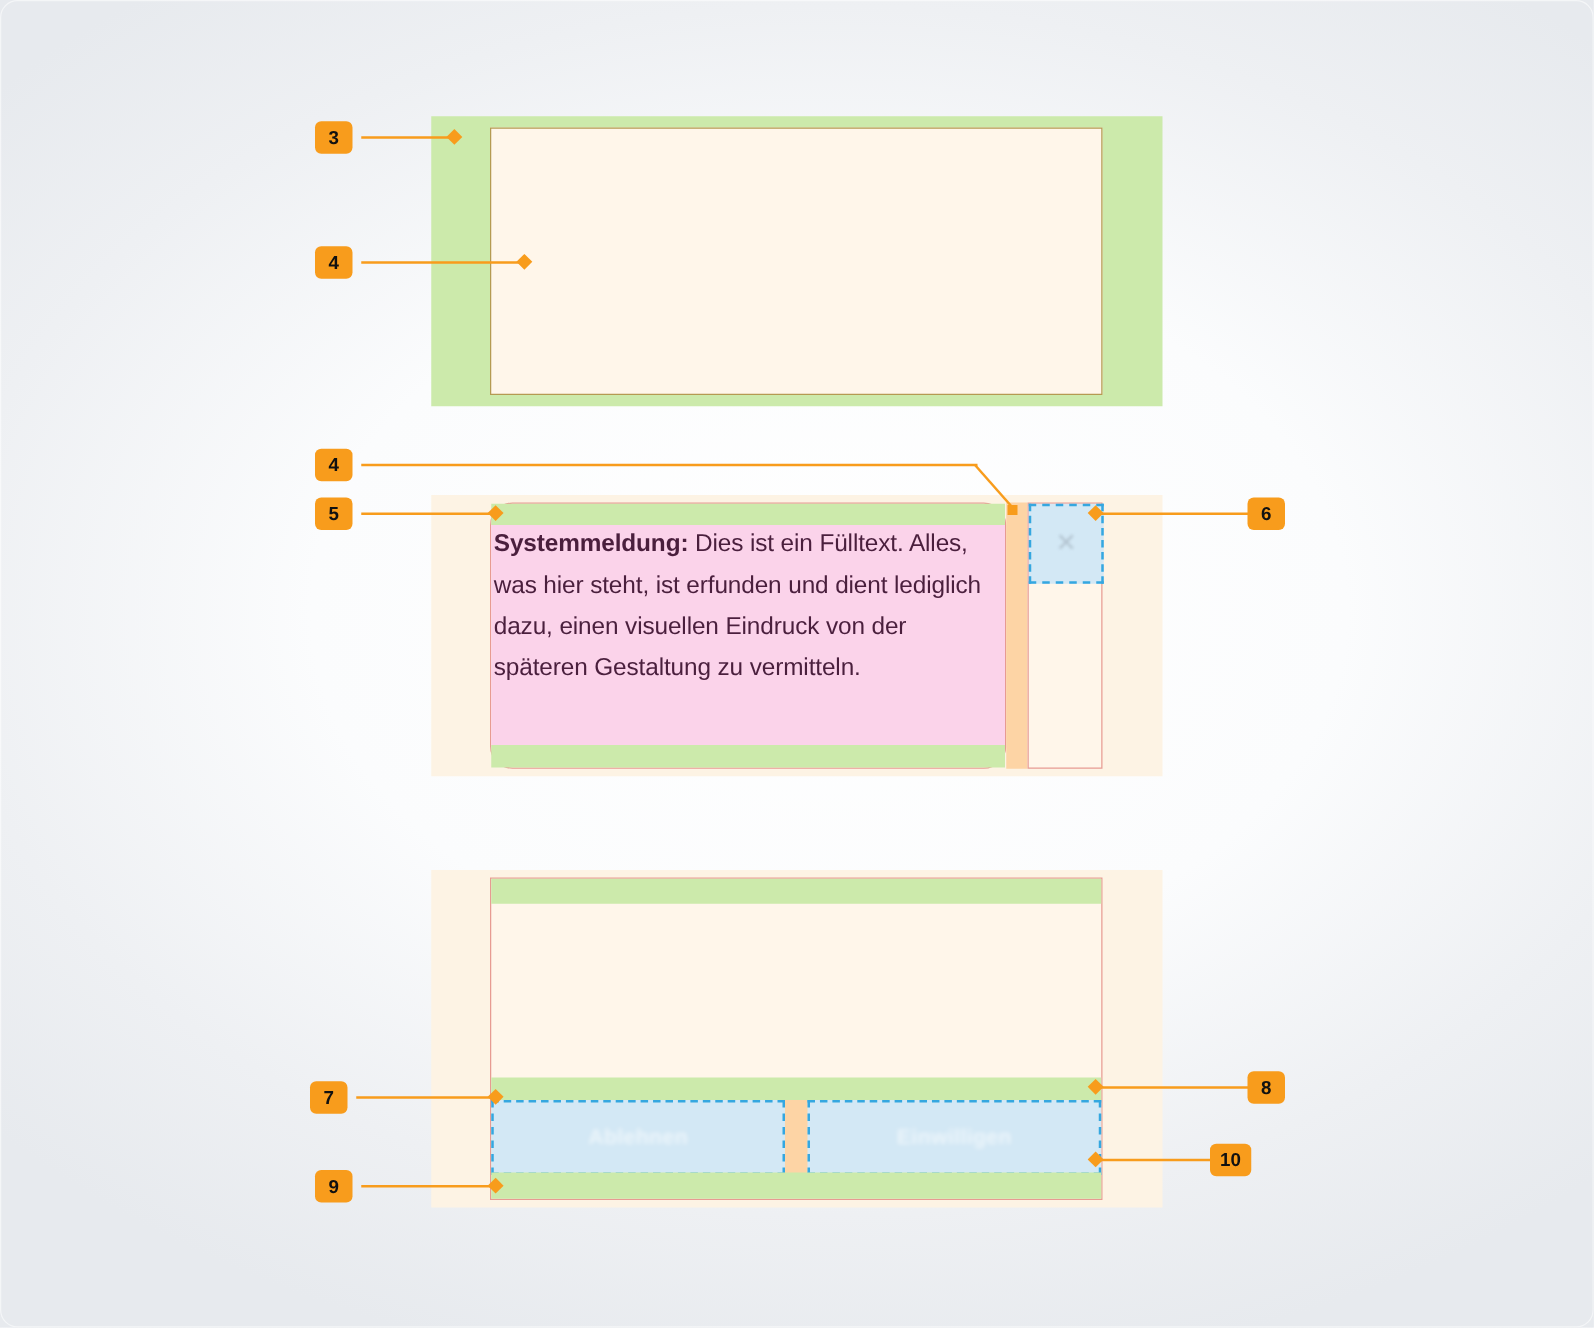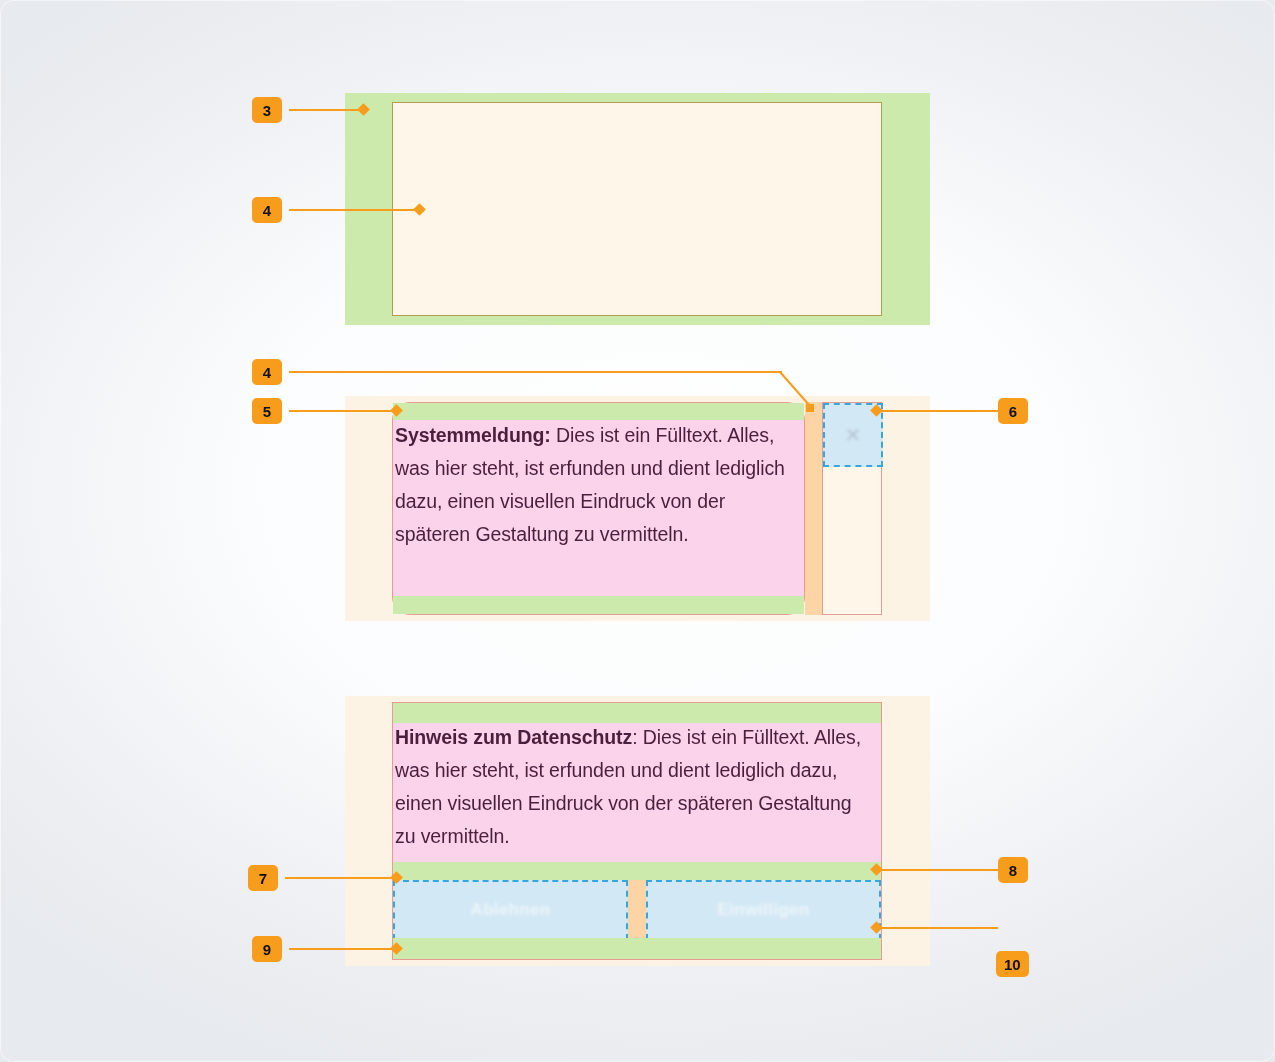--- a/index.html
+++ b/index.html
@@ -177,25 +177,20 @@
   <div class="badge" style="left:998px;top:398px;">6</div>
   <div class="lead" style="left:876px;top:410px;width:124px;"></div>
   <div class="dot" style="left:872px;top:406px;"></div>
 
   <div class="abs outer-cream" style="left:345px;top:696px;width:585px;height:270px;"></div>
 
   <div class="abs banner-box" style="left:392px;top:702px;width:490px;height:258px;">
 
     <div class="abs pad-green" style="left:0;top:0;width:100%;height:20px;"></div>
 
-    <div class="abs content-pink" style="left:0;top:20px;width:100%;height:139px;">
-      <p class="msg abs" style="left:2px;top:-2px;width:482px;margin:0;">
-        <b>Hinweis zum Datenschutz</b><span>: Dies ist ein Fülltext. Alles, was hier steht, ist erfunden und dient lediglich dazu, einen visuellen Eindruck von der späteren Gestaltung zu vermitteln.</span>
-      </p>
-    </div>
 
     <div class="abs pad-green" style="left:0;top:159px;width:100%;height:18px;"></div>
 
     <div class="abs" style="left:0;top:177px;width:100%;height:60px;background:#fdd4a5;">
       <div class="abs dashed-blue centerflex" style="left:0;top:0;width:235px;height:60px;">
         <span class="ghost-label">Ablehnen</span>
       </div>
       <div class="abs dashed-blue centerflex" style="left:253px;top:0;width:235px;height:60px;">
         <span class="ghost-label">Einwilligen</span>
       </div>
@@ -209,17 +204,17 @@
   <div class="dot" style="left:392px;top:873px;"></div>
 
   <div class="badge" style="left:998px;top:857px;">8</div>
   <div class="lead" style="left:876px;top:869px;width:124px;"></div>
   <div class="dot" style="left:872px;top:865px;"></div>
 
   <div class="badge" style="left:252px;top:936px;">9</div>
   <div class="lead" style="left:289px;top:948px;width:107px;"></div>
   <div class="dot" style="left:392px;top:944px;"></div>
 
-  <div class="badge" style="left:996px;top:915px;margin-top:36px;">10</div>
+  <div class="badge" style="left:968px;top:915px;">10</div>
   <div class="lead" style="left:876px;top:927px;width:122px;"></div>
   <div class="dot" style="left:872px;top:923px;"></div>
 
 </div>
 
 </body></html>

